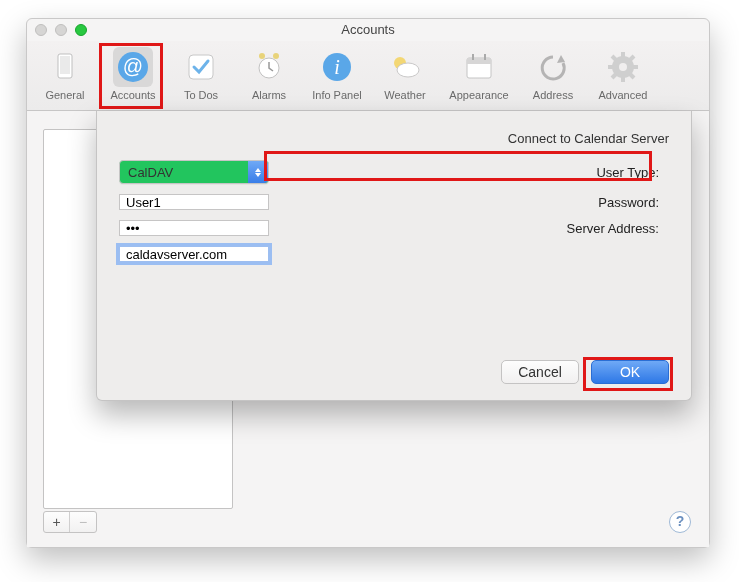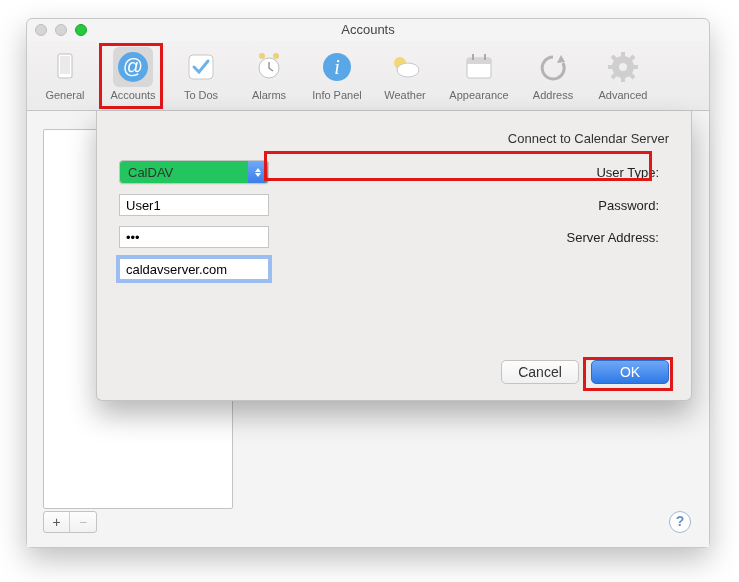--- a/index.html
+++ b/index.html
@@ -134,21 +134,21 @@
     gap:1px;
   }
   .select .caps::before, .select .caps::after {
     content:""; width:0;height:0;
     border-left:3px solid transparent; border-right:3px solid transparent;
   }
   .select .caps::before { border-bottom:4px solid #fff; }
   .select .caps::after  { border-top:4px solid #fff; }
 
   .tinput {
-    height:22px;
+    height:16px;
     border:1px solid #c6c5c5;
     background:#fff;
     font-size:13px;
     padding: 0 6px;
     width:100%;
     outline:none;
   }
   .tinput.focus { box-shadow: 0 0 0 3px rgba(120,170,245,0.7); border-color:#9dbef0; }
 
   .btnrow { position:absolute; right:22px; bottom:16px; display:flex; gap:12px; }

